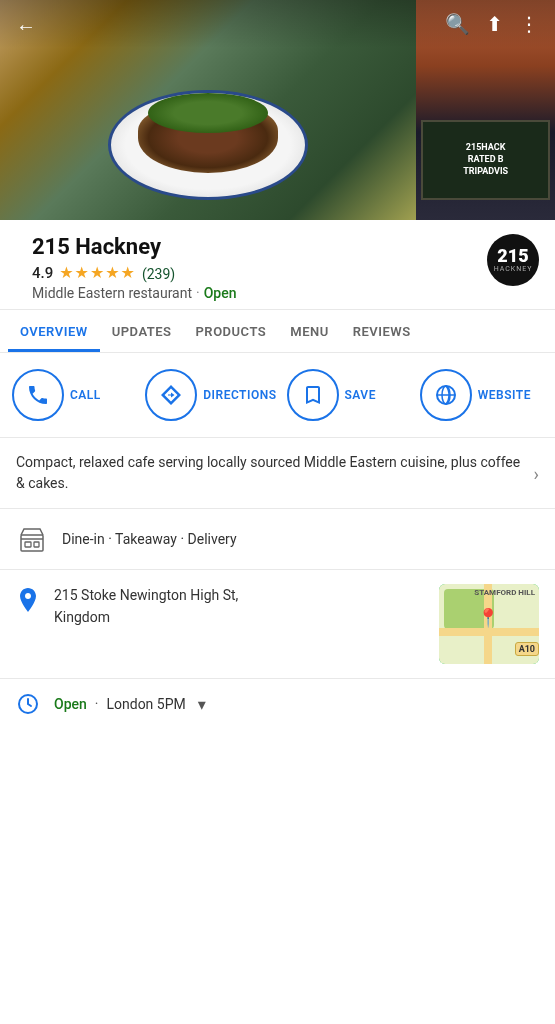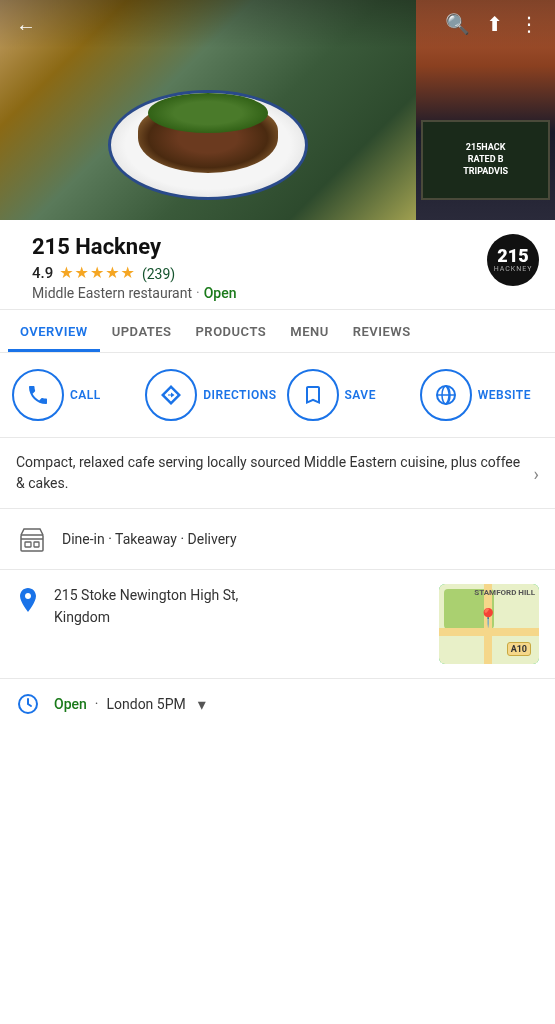--- a/index.html
+++ b/index.html
@@ -363,21 +363,21 @@
       position: absolute;
       bottom: 36px;
       left: 50%;
       transform: translateX(-50%);
       color: #e8291a;
       font-size: 18px;
     }
     .road-num {
       position: absolute;
       bottom: 8px;
-      right: 8px;
+      right: 0;
       background: #f5d78a;
       border: 1px solid #c8a840;
       border-radius: 3px;
       font-size: 9px;
       font-weight: 700;
       padding: 1px 3px;
       color: #333;
     }
 
     

